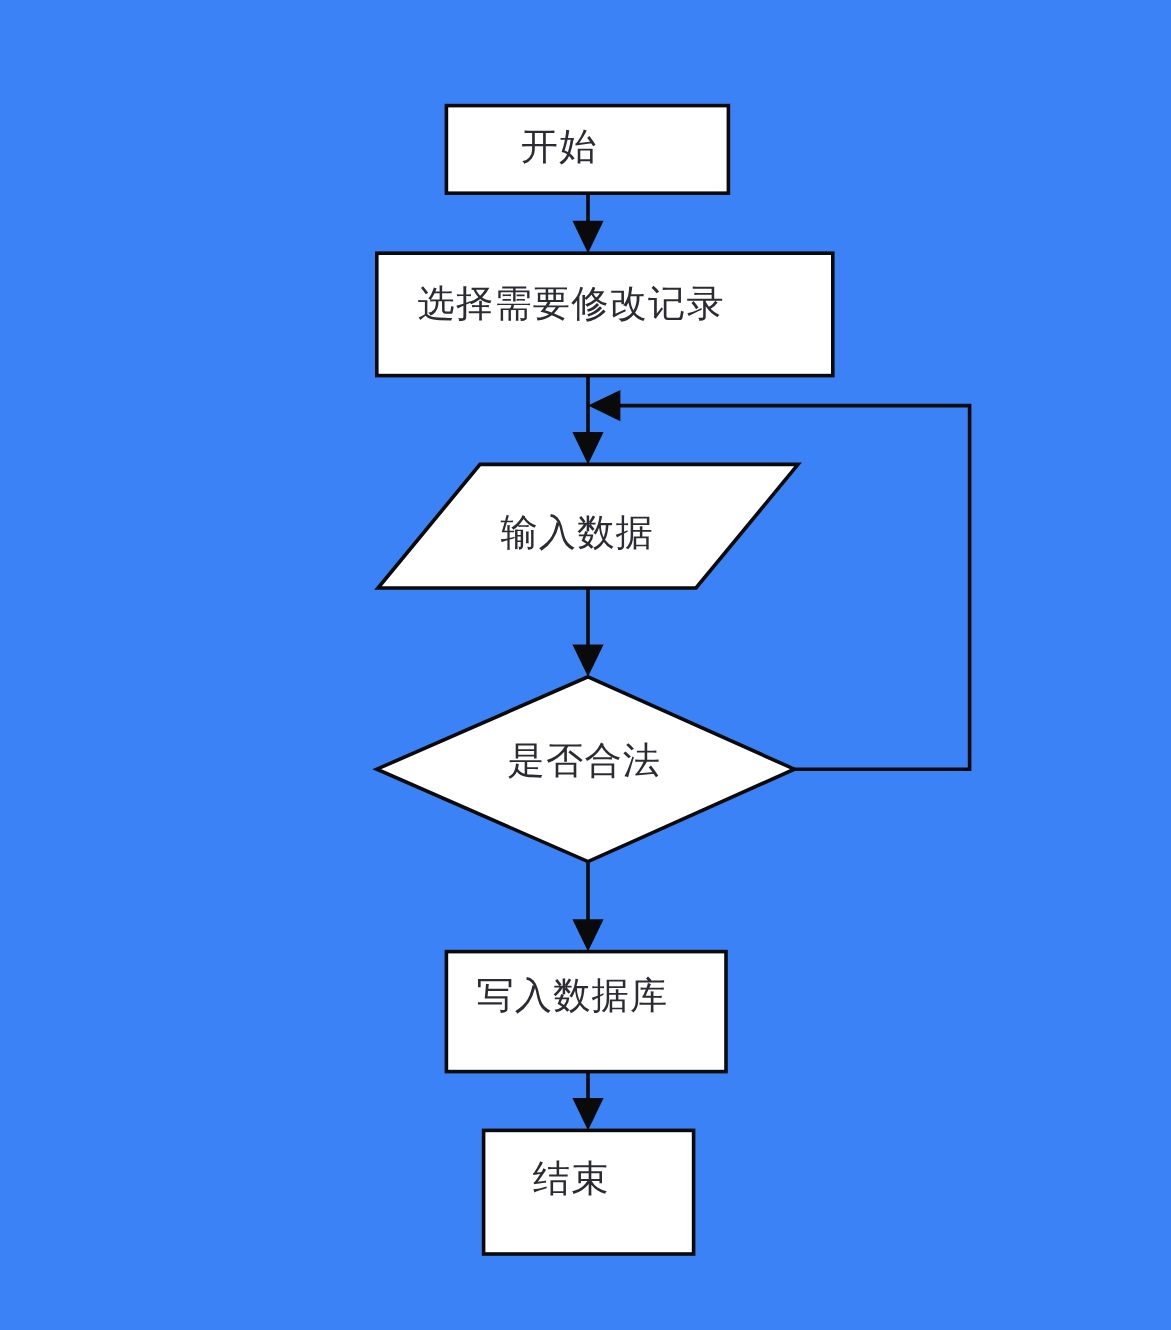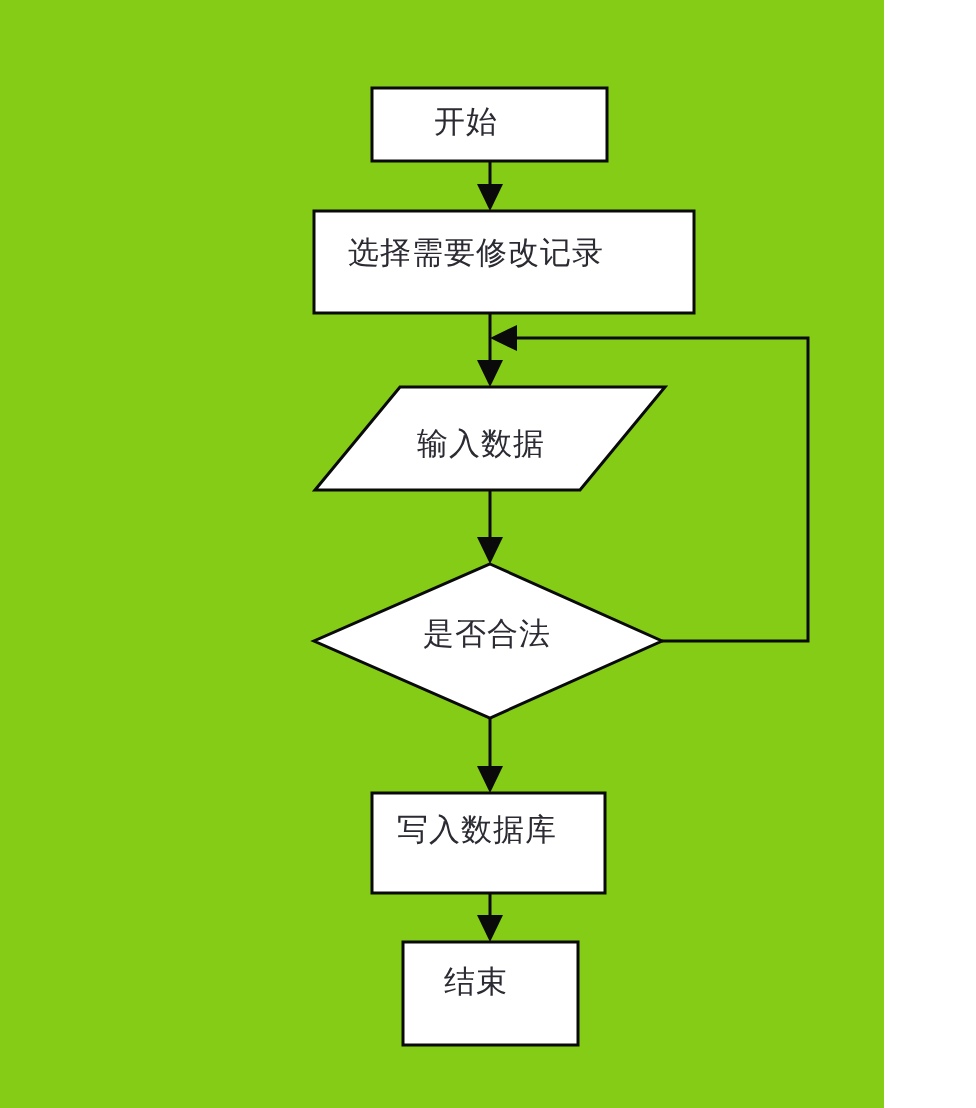--- a/index.html
+++ b/index.html
@@ -8,23 +8,23 @@
     background: #ffffff;
   }
   body {
     width: 976px;
     height: 1108px;
     font-family: "Liberation Serif", "DejaVu Serif", serif;
     overflow: hidden;
   }
   #flowchart-canvas {
     position: relative;
-    width: 884px;
+    width: 976px;
     height: 1108px;
-    background: #84cc16;
+    background: #3b82f6;
   }
   svg#flow-svg {
     position: absolute;
     left: 0;
     top: 0;
     width: 976px;
     height: 1108px;
     display: block;
   }
   .node-shape {

